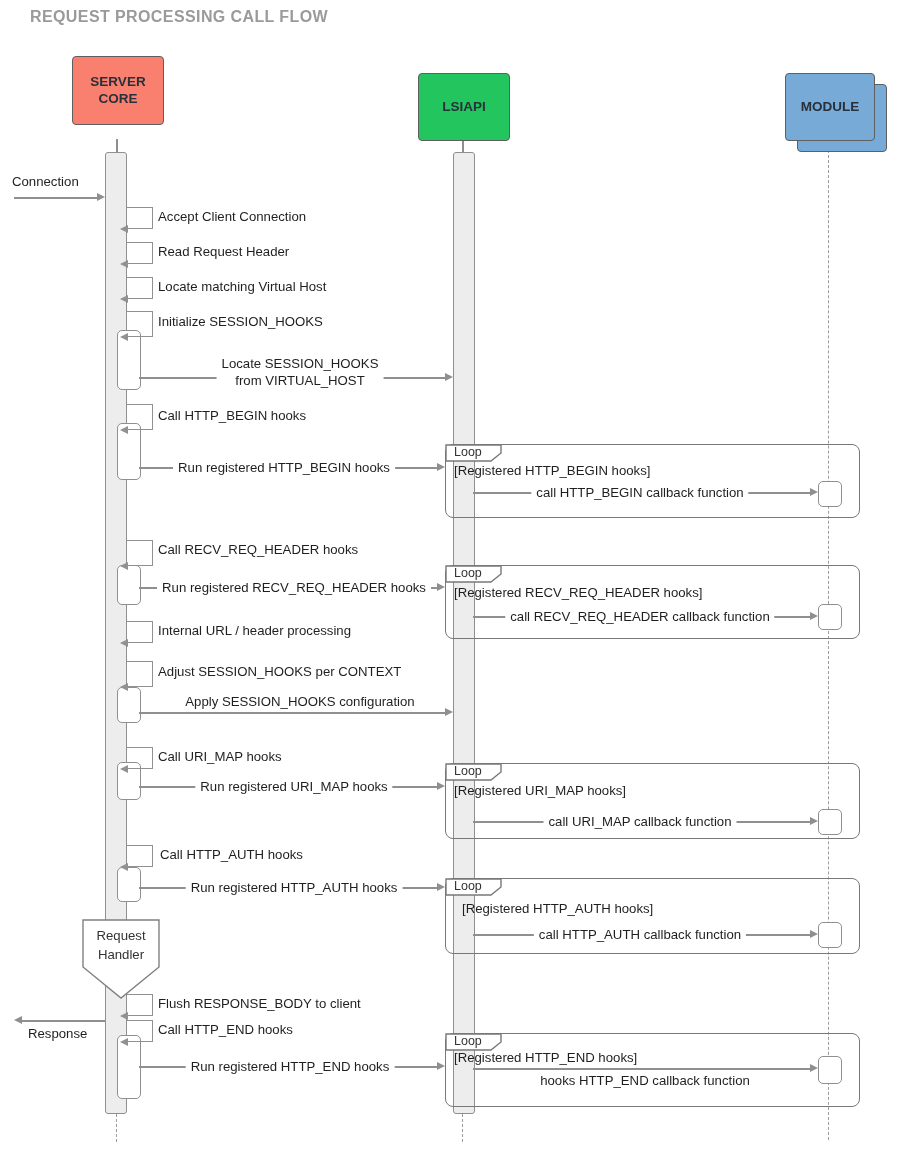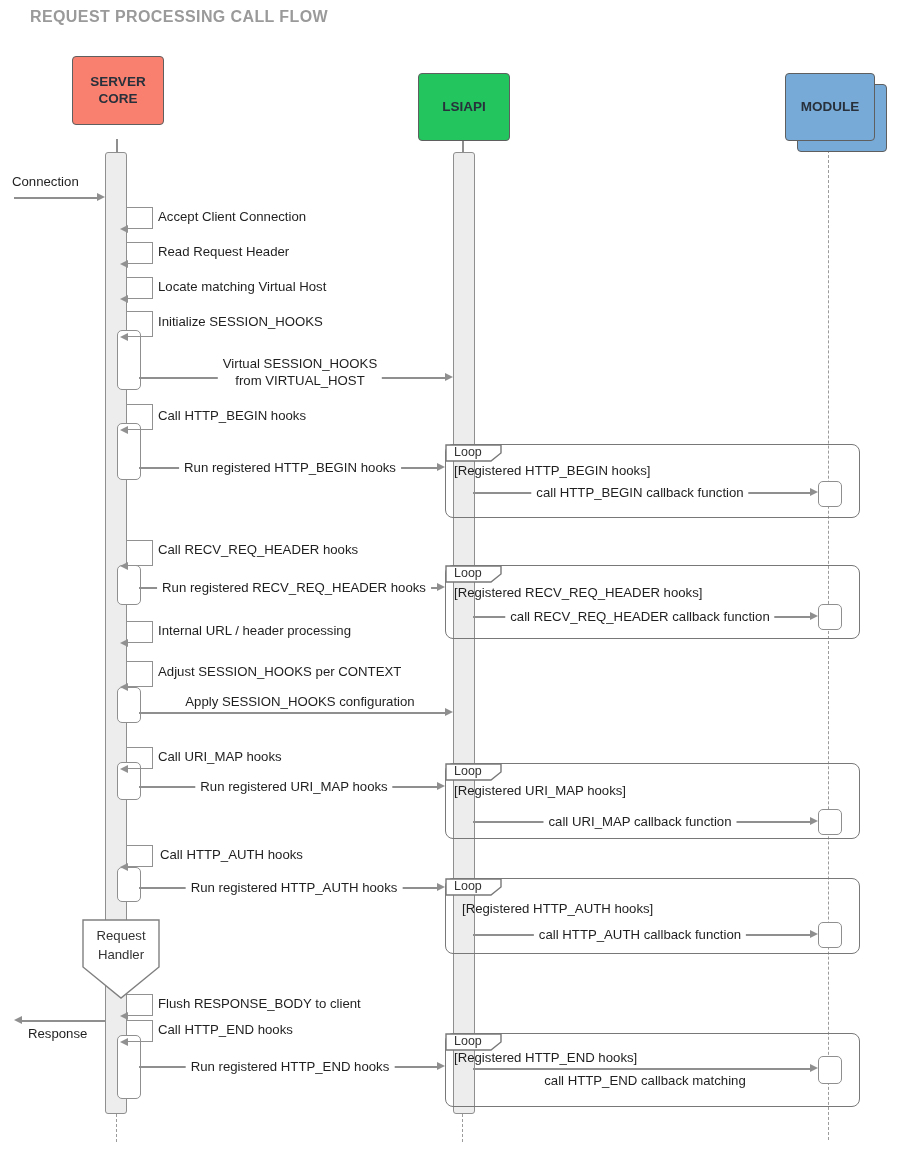--- a/index.html
+++ b/index.html
@@ -117,27 +117,27 @@
 
   <div class="selfmsg" style="left:126px;top:994px;"></div>
   <div class="slabel" style="left:158px;top:996px;">Flush RESPONSE_BODY to client</div>
 
   <div class="selfmsg" style="left:126px;top:1020px;"></div>
   <div class="slabel" style="left:158px;top:1022px;">Call HTTP_END hooks</div>
 
   <div class="hline" style="left:139px;top:377px;width:307px;"></div>
   <div class="ar r" style="left:445px;top:373px;"></div>
   <div class="mlabel" style="left:300px;top:355px;line-height:17px;">
-    <span style="display:block;">Virtual SESSION_HOOKS</span>
+    <span style="display:block;">Locate SESSION_HOOKS</span>
     <span style="display:block;">from VIRTUAL_HOST</span>
   </div>
 
   <div class="hline" style="left:139px;top:467px;width:298px;"></div>
   <div class="ar r" style="left:437px;top:463px;"></div>
-  <div class="mlabel" style="left:290px;top:460px;text-align:center;">Run registered HTTP_BEGIN hooks</div>
+  <div class="mlabel" style="left:284px;top:460px;text-align:center;">Run registered HTTP_BEGIN hooks</div>
 
   <div class="hline" style="left:139px;top:587px;width:298px;"></div>
   <div class="ar r" style="left:437px;top:583px;"></div>
   <div class="mlabel" style="left:294px;top:580px;">Run registered RECV_REQ_HEADER hooks</div>
 
   <div class="hline" style="left:139px;top:712px;width:306px;"></div>
   <div class="ar r" style="left:445px;top:708px;"></div>
   <div class="mlabel nobg" style="left:300px;top:694px;">Apply SESSION_HOOKS configuration</div>
 
   <div class="hline" style="left:139px;top:786px;width:298px;"></div>
@@ -212,21 +212,21 @@
     <div class="looptab">
       <svg width="58" height="18">
           <path d="M1,1 H56 V9 L46,17 H1 Z" fill="#ffffff" stroke="#787878" stroke-width="1.4"></path>
         </svg>
       <span>Loop</span>
     </div>
     <div class="guard" style="top:16px;">[Registered HTTP_END hooks]</div>
   </div>
   <div class="hline" style="left:473px;top:1068px;width:337px;"></div>
   <div class="ar r" style="left:810px;top:1064px;"></div>
-  <div class="mlabel nobg" style="left:645px;top:1073px;">call HTTP_END callback matching</div>
+  <div class="mlabel nobg" style="left:645px;top:1073px;">hooks HTTP_END callback function</div>
   <div class="modbox" style="left:818px;top:1056px;height:26px;"></div>
 
   <div class="penta">
     <svg width="78" height="80">
       <polygon points="1,1 77,1 77,48 39,79 1,48" fill="#ffffff" stroke="#808080" stroke-width="1.4"></polygon>
     </svg>
     <div class="ptxt">
       <span style="display:block;">Request</span>
       <span style="display:block;">Handler</span>
     </div>

